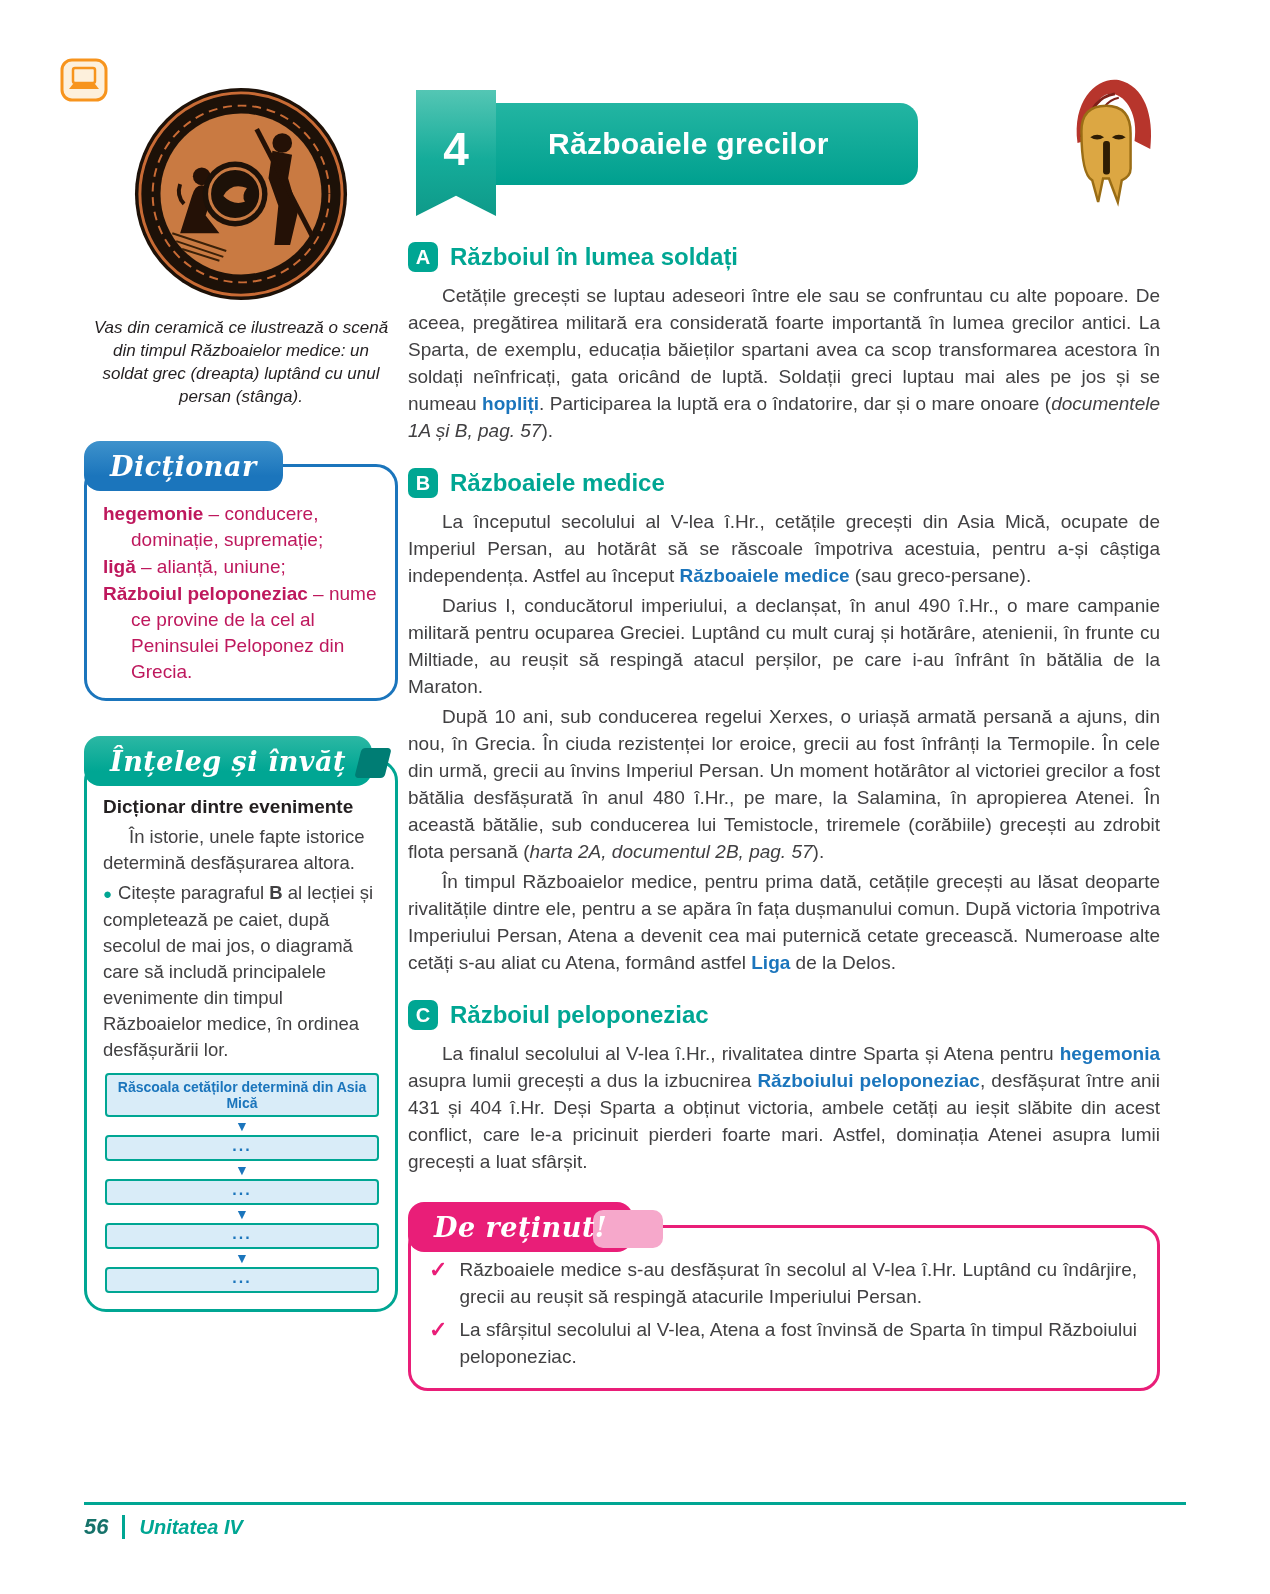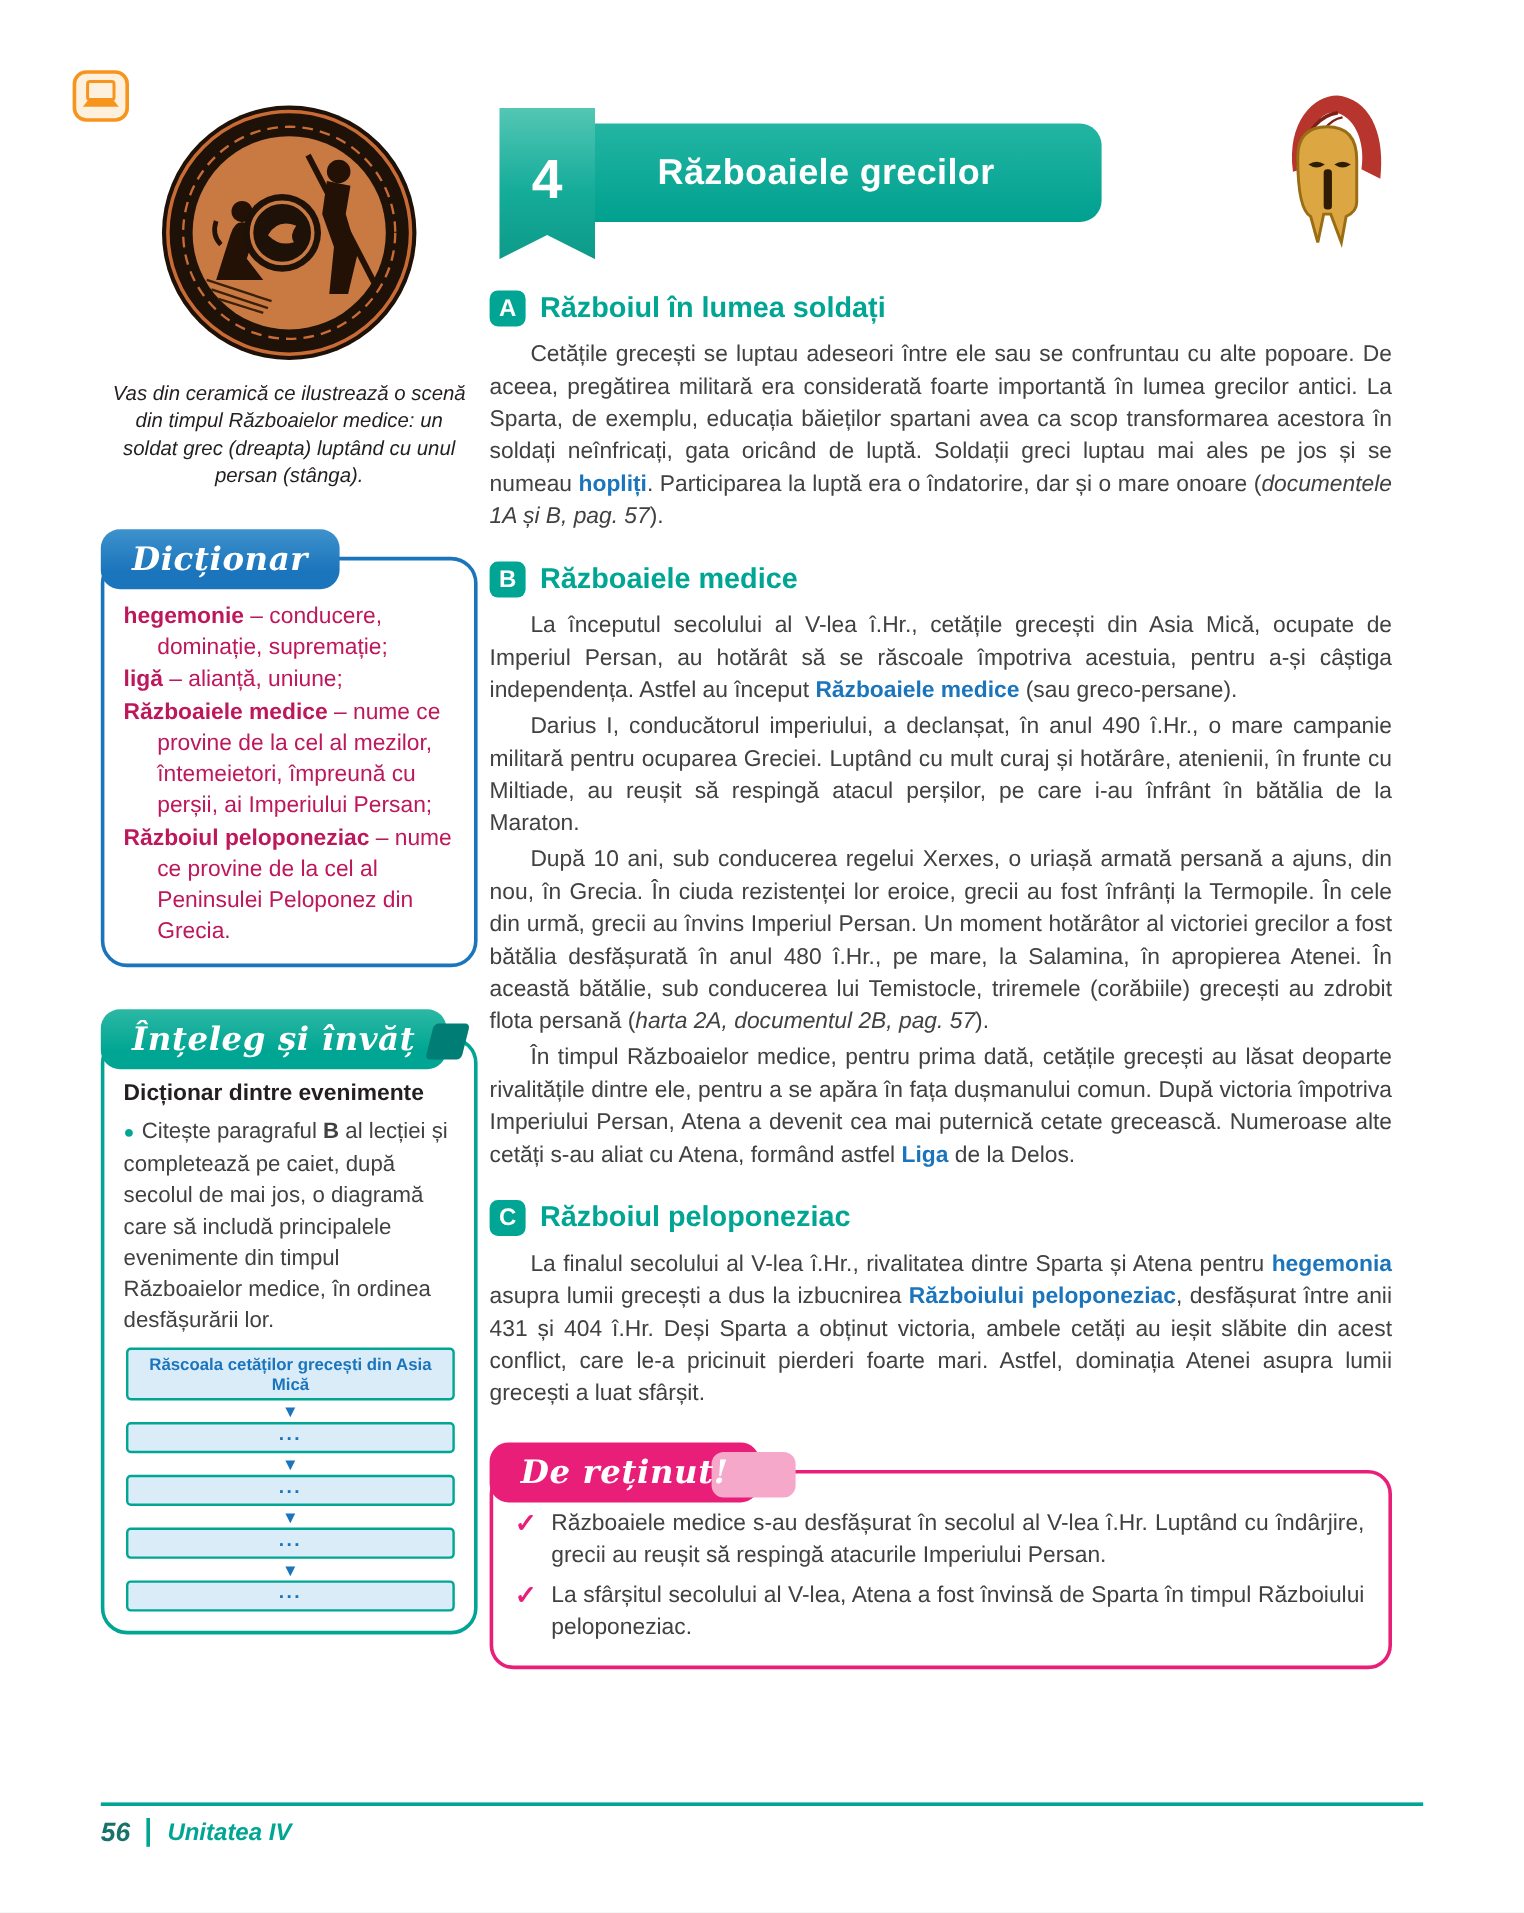--- a/index.html
+++ b/index.html
@@ -141,30 +141,30 @@
         <line x1="126" y1="44" x2="182" y2="152" stroke="#241106" stroke-width="5"></line>
       </svg>
     </div>
 
     <div class="caption">Vas din ceramică ce ilustrează o scenă din timpul Războaielor medice: un soldat grec (dreapta) luptând cu unul persan (stânga).</div>
 
     <div class="frame dict-box">
       <div class="frame-header dict-header">Dicționar</div>
       <div class="dict-entry"><span class="b">hegemonie</span><span> – conducere, dominație, supremație;</span></div>
       <div class="dict-entry"><span class="b">ligă</span><span> – alianță, uniune;</span></div>
-      <div class="dict-entry"><span class="b">Războaiele medice</span><span> – nume ce provine de la cel al mezilor, întemeietori, împreună cu perșii, ai Imperiului Persan;</span></div>
       <div class="dict-entry"><span class="b">Războiul peloponeziac</span><span> – nume ce provine de la cel al Peninsulei Peloponez din Grecia.</span></div>
     </div>
 
     <div class="frame learn-box">
       <div class="frame-header learn-header">Înțeleg și învăț</div>
       <p class="learn-heading">Dicționar dintre evenimente</p>
+      <p class="learn-p indent">În istorie, unele fapte istorice determină desfășurarea altora.</p>
       <p class="learn-p"><span class="bullet">●</span><span>Citește paragraful </span><span class="b">B</span><span> al lecției și completează pe caiet, după secolul de mai jos, o diagramă care să includă principalele evenimente din timpul Războaielor medice, în ordinea desfășurării lor.</span></p>
       <div class="diagram">
-        <div class="diag-box first">Răscoala cetăților grecești din Asia Mică</div>
+        <div class="diag-box first">Răscoala cetăților determină din Asia Mică</div>
         <div class="diag-arrow">▼</div>
         <div class="diag-box dots">...</div>
         <div class="diag-arrow">▼</div>
         <div class="diag-box dots">...</div>
         <div class="diag-arrow">▼</div>
         <div class="diag-box dots">...</div>
         <div class="diag-arrow">▼</div>
         <div class="diag-box dots">...</div>
       </div>
     </div>

